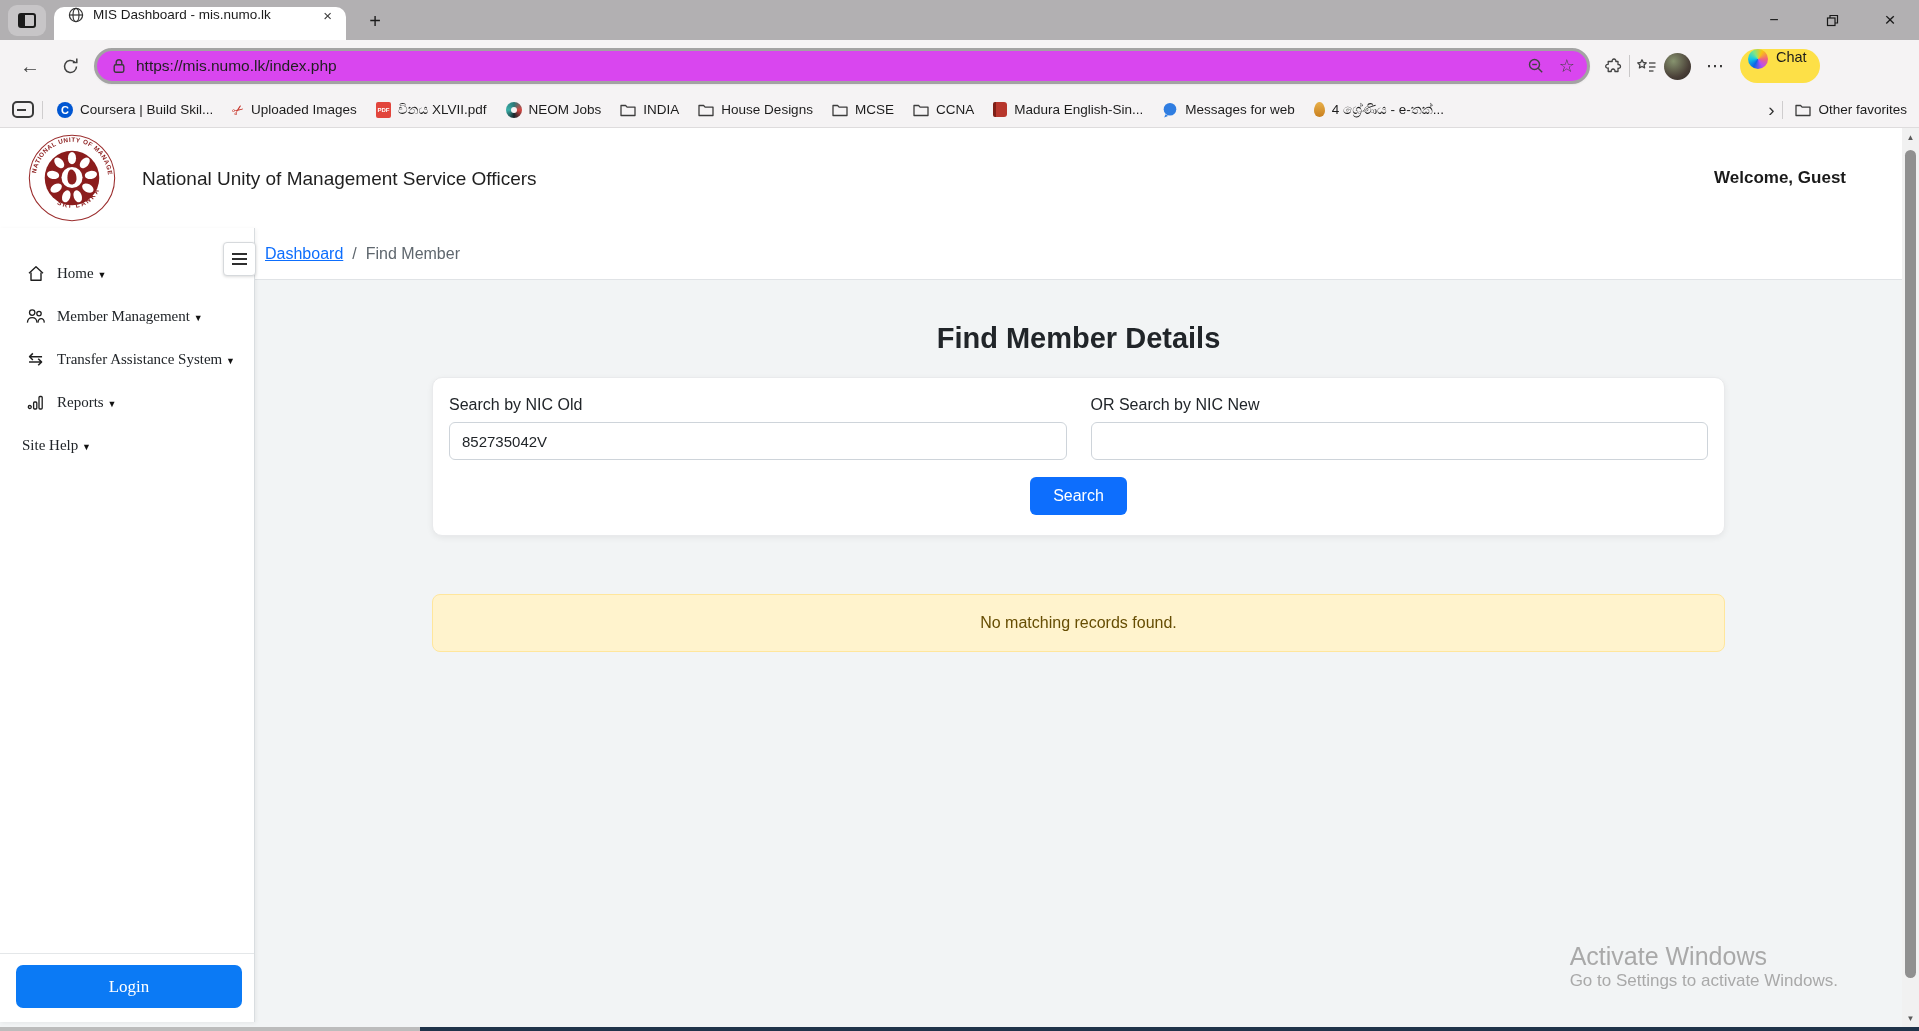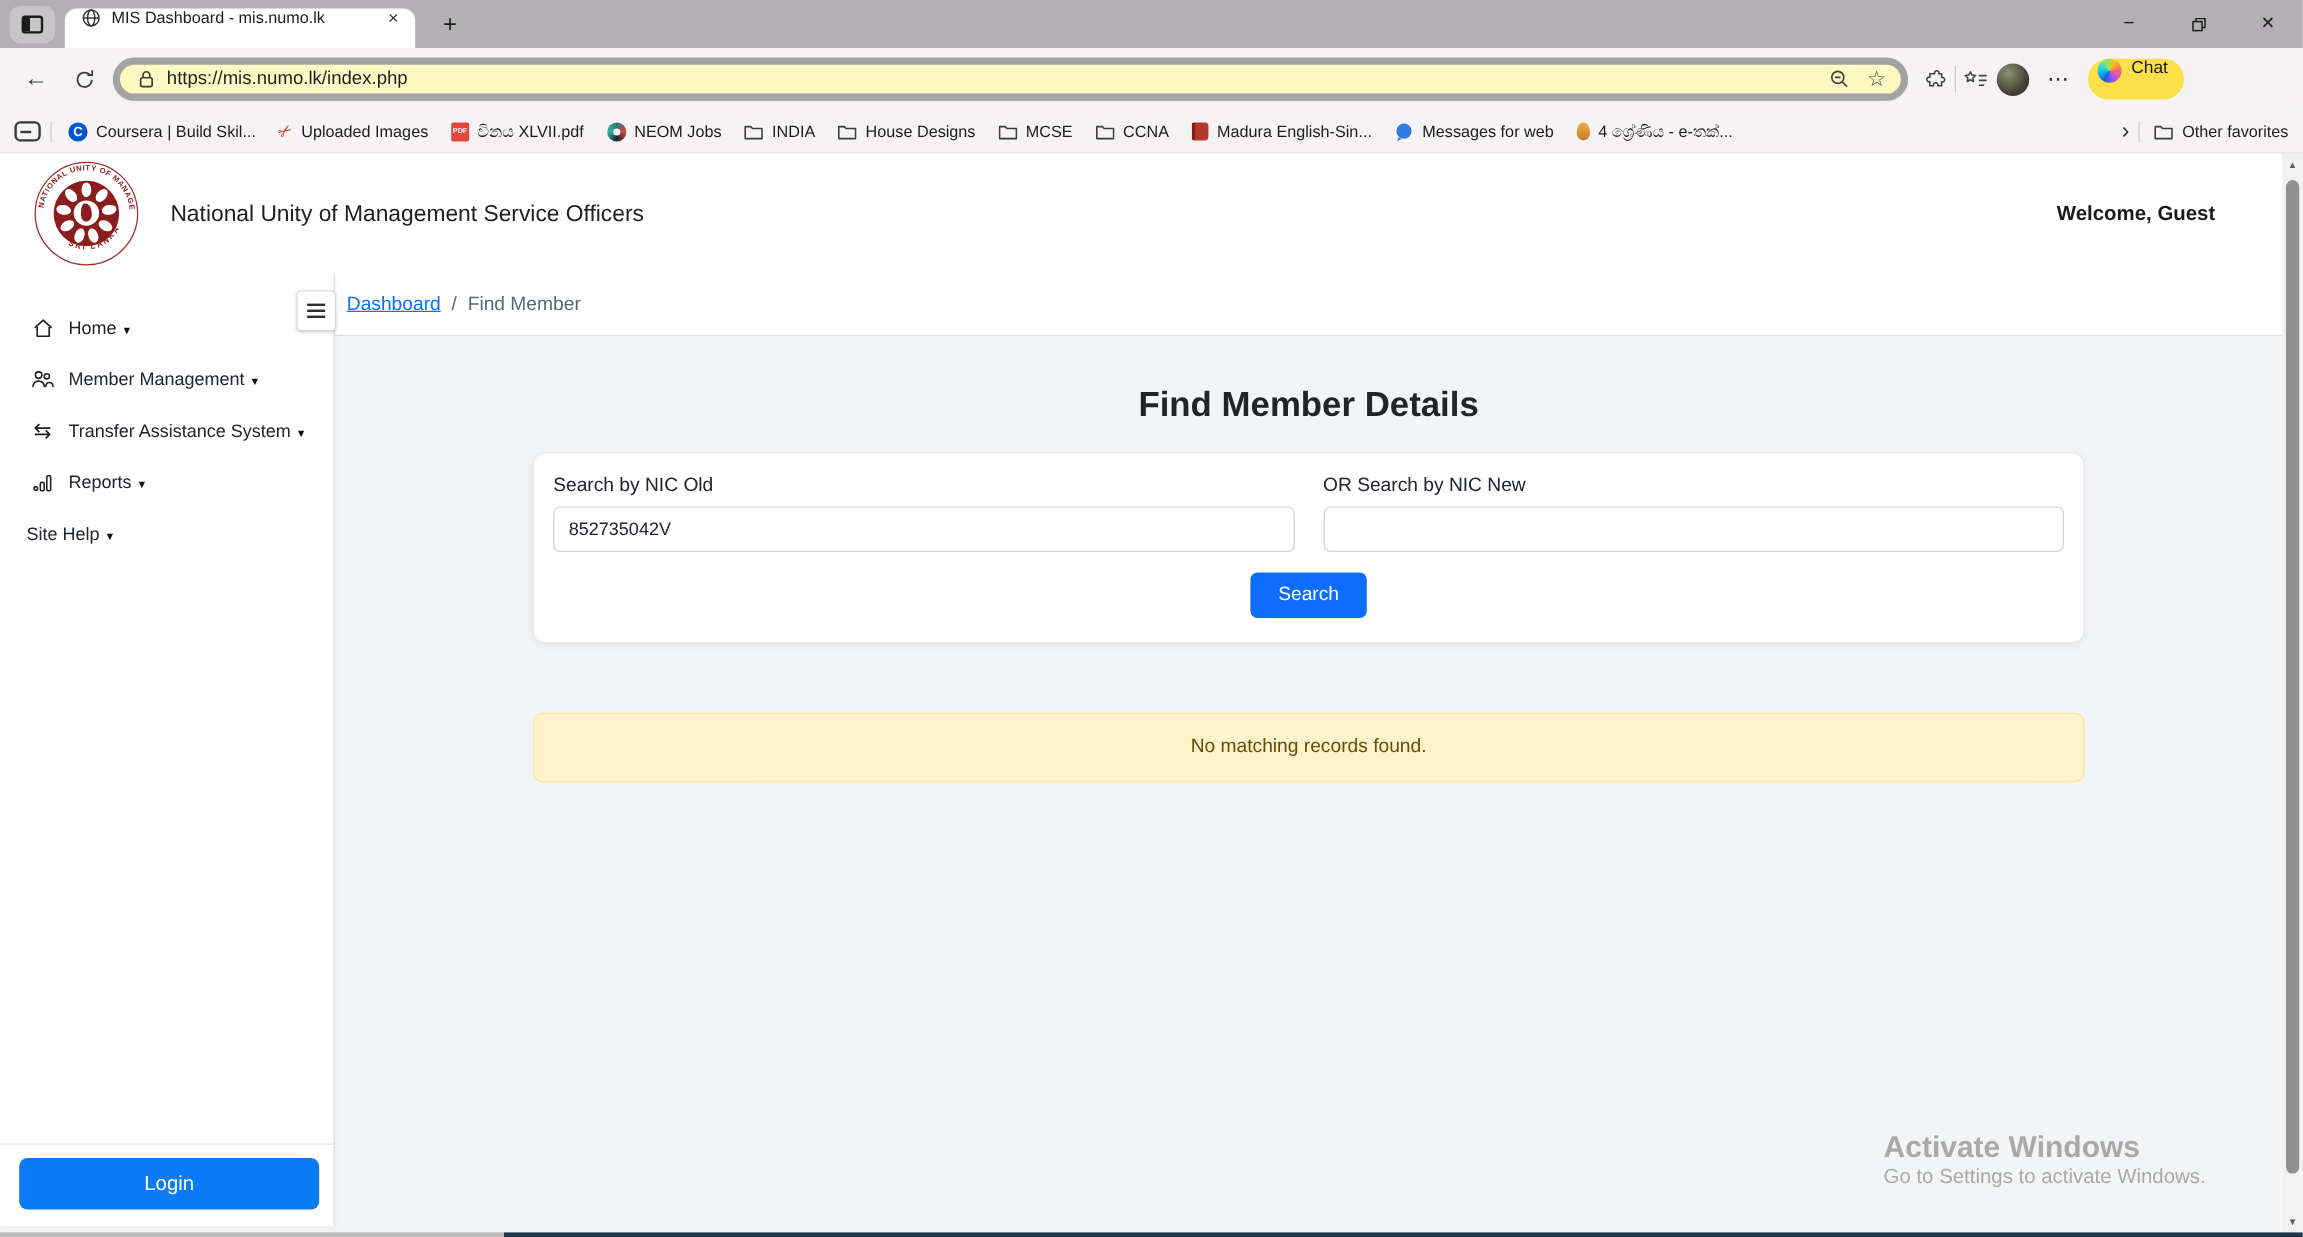--- a/index.html
+++ b/index.html
@@ -22,21 +22,21 @@
   .win-btn { width:58px; height:40px; display:flex; align-items:center; justify-content:center; color:#191919; cursor:pointer; }
   .win-min::before { content:"−"; font-size:16px; }
   .win-close::before { content:"×"; font-size:19px; }
 
   
   .toolbar { position:absolute; top:40px; left:0; right:0; height:52px; background:#f5f3f4; display:flex; align-items:center; }
   .tool-ic { display:flex; align-items:center; justify-content:center; cursor:pointer; color:#414141; }
   .back { margin-left:14px; width:32px; font-size:20px; }
   .back::before { content:"←"; }
   .refresh { margin-left:8px; width:32px; }
-  .urlbar { margin-left:8px; width:1496px; height:36px; background:#fef9c3; border:6px solid #a3a3a3; border-radius:18px; box-shadow:0 1px 2px rgba(0,0,0,.05); display:flex; align-items:center; padding:0 12px 0 15px; }
+  .urlbar { margin-left:8px; width:1496px; height:36px; background:#d946ef; border:3px solid #a3a3a3; border-radius:18px; box-shadow:0 1px 2px rgba(0,0,0,.05); display:flex; align-items:center; padding:0 12px 0 15px; }
   .url-text { margin-left:10px; font-size:15.5px; color:#1f1f1f; flex:1; white-space:nowrap; overflow:hidden; }
   .star-ic { font-size:18px; color:#424242; margin-left:14px; }
   .star-ic::before { content:"☆"; }
   .tb-divider { width:1px; height:22px; background:#c9c7c8; margin:0 6px; }
   .avatar { width:27px; height:27px; border-radius:50%; background:radial-gradient(circle at 35% 30%, #87936f, #4a4038 62%, #2c2824); margin:0 7px; cursor:pointer; }
   .dots { font-size:18px; color:#2e2e2e; margin:0 8px; }
   .dots::before { content:"⋯"; }
   .chat-pill { margin:0 10px 0 8px; height:34px; min-width:80px; background:#fde047; border-radius:17px; display:flex; padding:0 12px 0 8px; cursor:pointer; }
   .copilot { width:20px; height:20px; border-radius:50%; background:conic-gradient(from 210deg,#0b63e5,#0fc8e7,#7ee787,#f9c513,#f2647c,#b84ef0,#0b63e5); }
   .chat-label { margin-left:8px; font-size:14.5px; color:#1b1b1b; }
@@ -65,21 +65,21 @@
   
   .page { position:absolute; top:128px; left:0; right:17px; bottom:0; background:#f2f4f5; }
   .site-header { height:100px; background:#fff; display:flex; align-items:center; }
   .logo { margin-left:28px; width:88px; height:88px; flex:none; }
   .titles { margin-left:26px; }
   .app-title { font-size:26px; font-weight:700; color:#101010; line-height:1.2; }
   .app-sub { font-size:19px; color:#1f1f1f; margin-top:2px; }
   .welcome { margin-left:auto; margin-right:56px; font-size:17px; font-weight:600; color:#1a1a1a; }
 
   .body-row { display:flex; height:calc(100% - 100px); position:relative; }
-  .sidebar { width:279px; flex:none; position:relative; z-index:2; }
+  .sidebar { width:255px; flex:none; position:relative; z-index:2;font-family:Liberation Serif, serif; }
   .side-panel { position:absolute; top:0; left:0; right:0; bottom:9px; background:#fff; border-right:1px solid #d9dde0; box-shadow:1px 1px 4px rgba(0,0,0,.06); }
   .nav { padding-top:24px; }
   .nav-item { display:flex; align-items:flex-start; gap:12px; padding:13px 8px 13px 26px; font-size:15px; color:#212529; cursor:pointer; }
   .nav-ic { width:19px; flex:none; display:flex; justify-content:center; color:#1f1f1f; font-size:17px; line-height:1.1; }
   .caret { font-size:9px; color:#111; }
   .transfer-glyph { font-size:18px; line-height:0.9; }
   .transfer-glyph::before { content:"⇆"; }
   .side-divider { position:absolute; bottom:68px; left:0; right:0; height:1px; background:#e4e7e9; }
   .login-btn { position:absolute; bottom:14px; left:16px; right:12px; height:43px; background:#0b7af5; color:#fff; border:none; border-radius:7px; font-size:17px; font-family:inherit; cursor:pointer; }
 
@@ -96,21 +96,21 @@
   .card { margin-top:22px; background:#fff; border:1px solid #e9eaec; border-radius:10px; box-shadow:0 2px 6px rgba(0,0,0,.06); padding:18px 16px 20px; }
   .form-row { display:flex; gap:24px; }
   .form-col { flex:1; }
   .form-label { display:block; font-size:16px; color:#212529; margin-bottom:8px; }
   .form-input { width:100%; height:38px; border:1px solid #ced4da; border-radius:6px; padding:0 12px; font-size:15px; color:#212529; background:#fff; font-family:inherit; }
   .btn-row { display:flex; justify-content:center; margin-top:17px; }
   .search-btn { width:97px; height:38px; background:#0d6efd; color:#fff; border:none; border-radius:6px; font-size:16px; font-family:inherit; cursor:pointer; }
   .alert { margin-top:58px; height:58px; background:#fff3cd; border:1px solid #ffe69c; border-radius:8px; display:flex; align-items:center; justify-content:center; font-size:16px; color:#664d03; }
 
   .watermark { position:absolute; right:64px; bottom:40px; color:#a9a9a9; }
-  .wm1 { font-size:25px;font-weight:bold; }
+  .wm1 { font-size:25px; }
   .wm2 { font-size:17px; margin-top:0; }
 
   
   .scrollbar { position:absolute; top:128px; right:0; bottom:0; width:17px; background:#f1f1f1; z-index:5; }
   .sb-arrow { position:absolute; left:0; right:0; text-align:center; font-size:8px; color:#5a5a5a; }
   .sb-up { top:5px; }
   .sb-down { bottom:8px; }
   .sb-thumb { position:absolute; top:22px; left:3px; right:3px; height:828px; background:#909090; border-radius:6px; }
 
   .bottom-strip { position:absolute; left:0; right:0; bottom:0; height:4px; background:linear-gradient(90deg,#bcbcbc 0 420px,#20344a 420px); z-index:9; }

